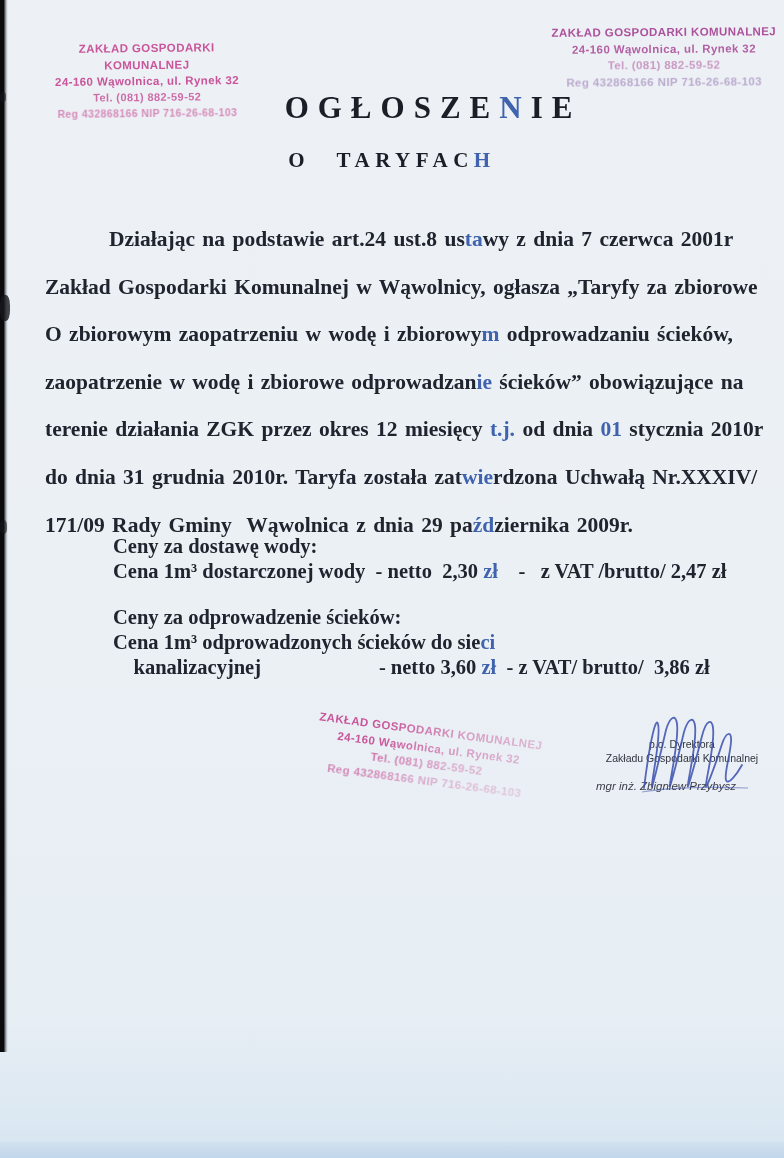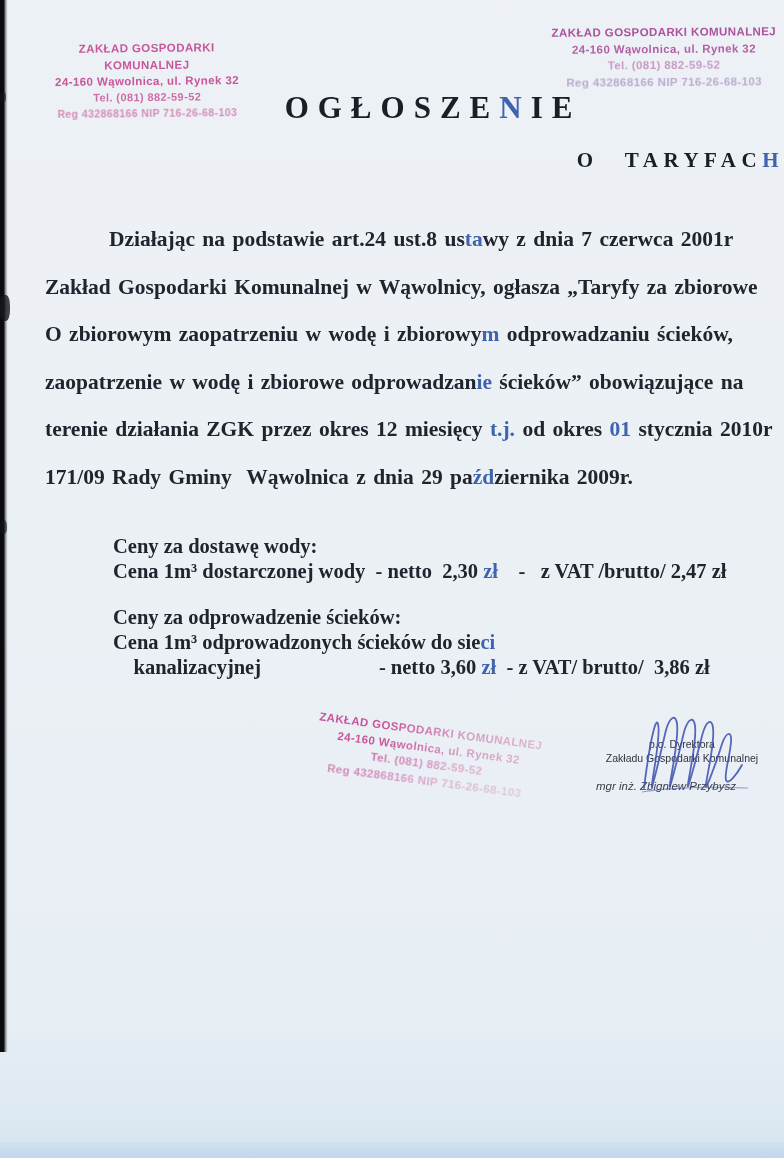--- a/index.html
+++ b/index.html
@@ -34,21 +34,21 @@
   .stamp-bottom{left:302px;top:706px;width:262px;color:#c9559a;font-size:11.5px;
     transform:rotate(7.5deg);transform-origin:left top;
     -webkit-mask-image:linear-gradient(100deg,#000 30%,rgba(0,0,0,.55) 60%,rgba(0,0,0,.35) 90%);
     mask-image:linear-gradient(100deg,#000 30%,rgba(0,0,0,.55) 60%,rgba(0,0,0,.35) 90%);}
   .stamp-bottom div:nth-child(3){opacity:.8;filter:blur(.25px);}
   .stamp-bottom div:nth-child(4){opacity:.65;filter:blur(.4px);}
 
   
   .title-main{position:absolute;left:0;top:90px;width:100%;box-sizing:border-box;padding-left:82px;
     text-align:center;font-size:31px;font-weight:bold;color:#1a1e27;letter-spacing:9px;}
-  .title-sub{position:absolute;left:0;top:148px;width:100%;text-align:right;
+  .title-sub{position:absolute;left:0;top:148px;width:100%;text-align:center;
     font-size:21px;font-weight:bold;color:#1a1e27;letter-spacing:5.5px;word-spacing:16px;}
 
   
   .body-par{position:absolute;left:45px;top:216px;width:715px;font-size:21.5px;font-weight:bold;
     color:#20242e;word-spacing:2px;}
   .body-par > div{height:47.6px;line-height:47.6px;white-space:pre;}
   .body-par > div.indent{padding-left:64px;}
 
   
   .prices{position:absolute;left:113px;top:534px;font-size:20.5px;font-weight:bold;color:#20242e;}
@@ -93,21 +93,22 @@
   </div>
 
 <div class="title-main"><span>OGŁOSZE</span><span class="blu">N</span><span>IE</span></div>
 <div class="title-sub"><span>O TARYFAC</span><span class="blu">H</span></div>
 
 <div class="body-par">
     <div class="indent"><span>Działając na podstawie art.24 ust.8 us</span><span class="blu">ta</span><span>wy z dnia 7 czerwca 2001r</span></div>
     <div><span>Zakład Gospodarki Komunalnej w Wąwolnicy, ogłasza „Taryfy za zbiorowe</span></div>
     <div><span>O zbiorowym zaopatrzeniu w wodę i zbiorowy</span><span class="blu">m</span><span> odprowadzaniu ścieków,</span></div>
     <div><span>zaopatrzenie w wodę i zbiorowe odprowadzan</span><span class="blu">ie</span><span> ścieków” obowiązujące na</span></div>
-    <div><span>terenie działania ZGK przez okres 12 miesięcy </span><span class="blu">t.j.</span><span> od okres </span><span class="blu">01</span><span> stycznia 2010r</span></div>
+    <div><span>terenie działania ZGK przez okres 12 miesięcy </span><span class="blu">t.j.</span><span> od dnia </span><span class="blu">01</span><span> stycznia 2010r</span></div>
+    <div><span>do dnia 31 grudnia 2010r. Taryfa została zat</span><span class="blu">wie</span><span>rdzona Uchwałą Nr.XXXIV/</span></div>
     <div><span>171/09 Rady Gminy  Wąwolnica z dnia 29 pa</span><span class="blu">źd</span><span>ziernika 2009r.</span></div>
   </div>
 
 <div class="prices">
     <div><span>Ceny za dostawę wody:</span></div>
     <div><span>Cena 1m³ dostarczonej wody  - netto  2,30 </span><span class="blu">zł</span><span>    -   z VAT /brutto/ 2,47 zł</span></div>
     <div class="gap"></div>
     <div><span>Ceny za odprowadzenie ścieków:</span></div>
     <div><span>Cena 1m³ odprowadzonych ścieków do sie</span><span class="blu">ci</span></div>
     <div><span>    kanalizacyjnej                       - netto 3,60 </span><span class="blu">zł</span><span>  - z VAT/ brutto/  3,86 zł</span></div>

